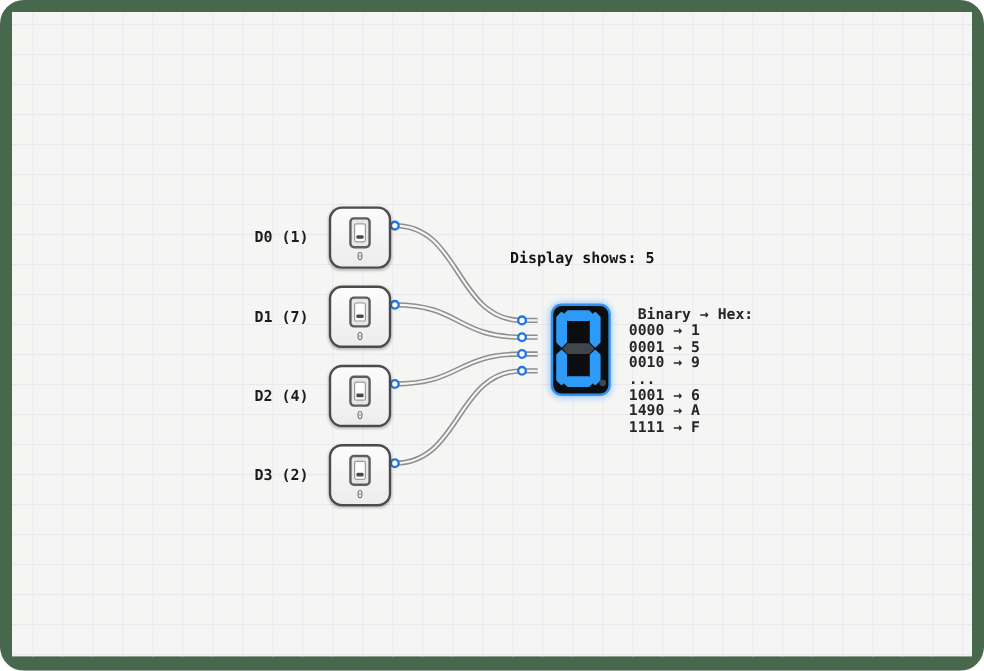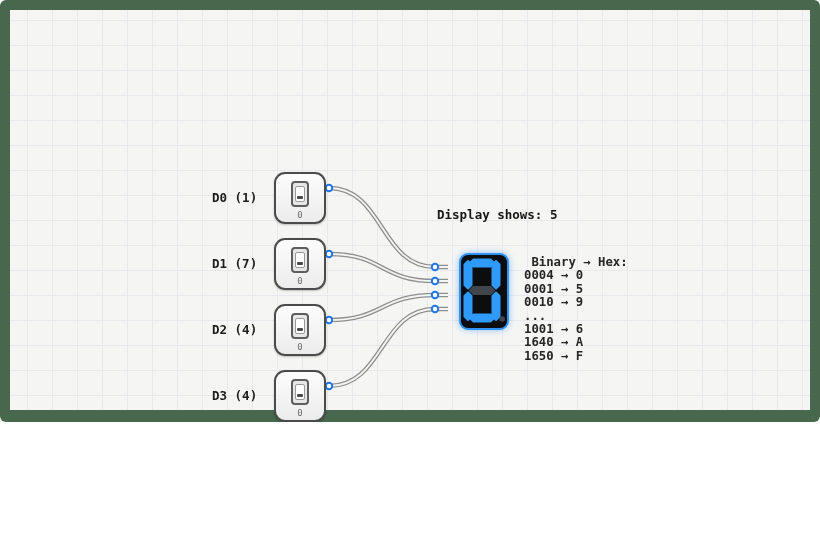--- a/index.html
+++ b/index.html
@@ -1,34 +1,34 @@
 <!DOCTYPE html>
 <html style="--frame: #47684d; --paper: #f5f5f4; --grid: #e9e9ed; --ssd-body: #0c0d0f; --ssd-border: #2f93f6;"><head>
 <meta charset="utf-8">
 <style>
   html,body{margin:0;padding:0;background:#ffffff;font-family:"DejaVu Sans Mono","Liberation Mono",monospace;}
-  .stage{position:relative;width:820px;height:422px;background:var(--frame,#47684d);border-radius:6px;overflow:hidden;}
+  .stage{position:relative;width:820px;height:559px;background:var(--frame,#47684d);border-radius:20px;overflow:hidden;}
   .canvas{position:absolute;left:10px;top:10px;right:10px;bottom:12px;background:var(--paper,#f5f5f4);
     background-image:linear-gradient(to right,var(--grid,#e9e9ed) 1px,transparent 1px),
                      linear-gradient(to bottom,var(--grid,#e9e9ed) 1px,transparent 1px);
     background-size:25px 25px;background-position:17px 10px;}
   svg.wires{position:absolute;left:0;top:0;z-index:1;}
   .wire-outer{fill:none;stroke:#8f8f8f;stroke-width:4.4;}
   .wire-inner{fill:none;stroke:#f5f5f4;stroke-width:1.8;}
   .pin{fill:#ffffff;stroke:#2176e5;stroke-width:2;}
   .switch-box{position:absolute;width:52px;height:52px;border:2px solid #4b4b4b;border-radius:11px;
     background:linear-gradient(#fcfcfc,#ececec);box-shadow:0 1px 2px rgba(0,0,0,.22);box-sizing:border-box;z-index:2;cursor:pointer;}
   .rocker{position:absolute;left:50%;top:7px;transform:translateX(-50%);width:18px;height:26px;border:2px solid #5e5e5e;
     border-radius:4px;background:#e7e7e7;box-sizing:border-box;}
   .rocker-inner{position:absolute;left:50%;top:50%;transform:translate(-50%,-50%);width:10px;height:16px;
     background:#ffffff;border:1px solid #9a9a9a;border-radius:2px;box-sizing:border-box;}
   .rocker-bar{position:absolute;left:50%;bottom:2px;transform:translateX(-50%);width:6px;height:3px;background:#4a4a4a;border-radius:1px;}
   .switch-value{position:absolute;left:0;right:0;bottom:2px;text-align:center;font-size:9px;color:#6e6e6e;line-height:10px;}
   .switch-label{position:absolute;font-size:12.5px;font-weight:600;color:#1c1c1c;white-space:pre;z-index:2;line-height:16px;}
-  .note{position:absolute;left:415px;top:197px;font-size:12.5px;font-weight:600;color:#161616;white-space:pre;z-index:2;margin-left:12px;}
+  .note{position:absolute;left:415px;top:197px;font-size:12.5px;font-weight:600;color:#161616;white-space:pre;z-index:2;}
   .legend{position:absolute;left:514px;top:246px;font-size:12.3px;font-weight:600;color:#262626;line-height:13.4px;white-space:pre;z-index:2;}
   .ssd{position:absolute;left:449px;top:243px;width:50px;height:77px;background:var(--ssd-body,#0c0d0f);
     border:2.5px solid var(--ssd-border,#2f93f6);border-radius:9px;box-sizing:border-box;
     box-shadow:0 0 6px rgba(47,147,246,.55);z-index:2;}
   .ssd svg{position:absolute;left:0;top:0;}
 </style>
 </head>
 <body>
 
 <div class="stage">
@@ -57,21 +57,21 @@
       <circle class="pin" cx="329" cy="386" r="3.2"></circle>
       <circle class="pin" cx="435" cy="267" r="3.2"></circle>
       <circle class="pin" cx="435" cy="281" r="3.2"></circle>
       <circle class="pin" cx="435" cy="295" r="3.2"></circle>
       <circle class="pin" cx="435" cy="309" r="3.2"></circle>
     </svg>
 
     <div class="switch-label" style="left:202px;top:180px">D0 (1)</div>
     <div class="switch-label" style="left:202px;top:246px">D1 (7)</div>
     <div class="switch-label" style="left:202px;top:312px">D2 (4)</div>
-    <div class="switch-label" style="left:202px;top:378px">D3 (4)</div>
+    <div class="switch-label" style="left:202px;top:378px">D3 (2)</div>
 
     <div class="switch-box" style="left:264px;top:162px">
       <div class="rocker">
           <div class="rocker-inner">
             <div class="rocker-bar"></div>
           </div>
         </div>
       <div class="switch-value">0</div>
     </div>
     <div class="switch-box" style="left:264px;top:228px">
@@ -108,22 +108,22 @@
         <polygon stroke-linejoin="round" stroke-width="2" points="9,63 12.5,59.5 29.5,59.5 33,63 29.5,66.5 12.5,66.5" fill="#2f9bf8" stroke="#2f9bf8"></polygon>
         <polygon stroke-linejoin="round" stroke-width="2" points="7,6 10.5,9.5 10.5,30 7,33.5 3.5,30 3.5,9.5" fill="#2f9bf8" stroke="#2f9bf8"></polygon>
         <polygon stroke-linejoin="round" stroke-width="2" points="35,6 38.5,9.5 38.5,30 35,33.5 31.5,30 31.5,9.5" fill="#2f9bf8" stroke="#2f9bf8"></polygon>
         <polygon stroke-linejoin="round" stroke-width="2" points="7,37.5 10.5,41 10.5,61.5 7,65 3.5,61.5 3.5,41" fill="#2f9bf8" stroke="#2f9bf8"></polygon>
         <polygon stroke-linejoin="round" stroke-width="2" points="35,37.5 38.5,41 38.5,61.5 35,65 31.5,61.5 31.5,41" fill="#2f9bf8" stroke="#2f9bf8"></polygon>
         <circle cx="41.2" cy="64" r="2.8" fill="#41464c" stroke="none"></circle>
       </svg>
     </div>
 
     <div class="legend"><span> Binary → Hex:</span>
-<span>0004 → 0</span>
+<span>0000 → 1</span>
 <span>0001 → 5</span>
 <span>0010 → 9</span>
 <span>...</span>
 <span>1001 → 6</span>
-<span>1640 → A</span>
-<span>1650 → F</span></div>
+<span>1490 → A</span>
+<span>1111 → F</span></div>
 
   </div>
 </div>
 
 </body></html>

